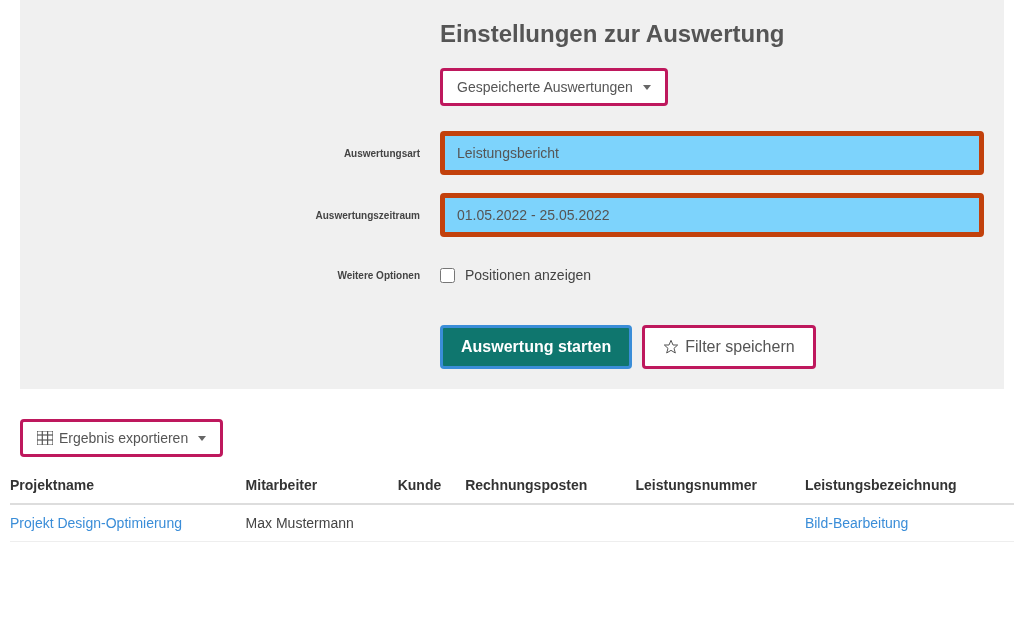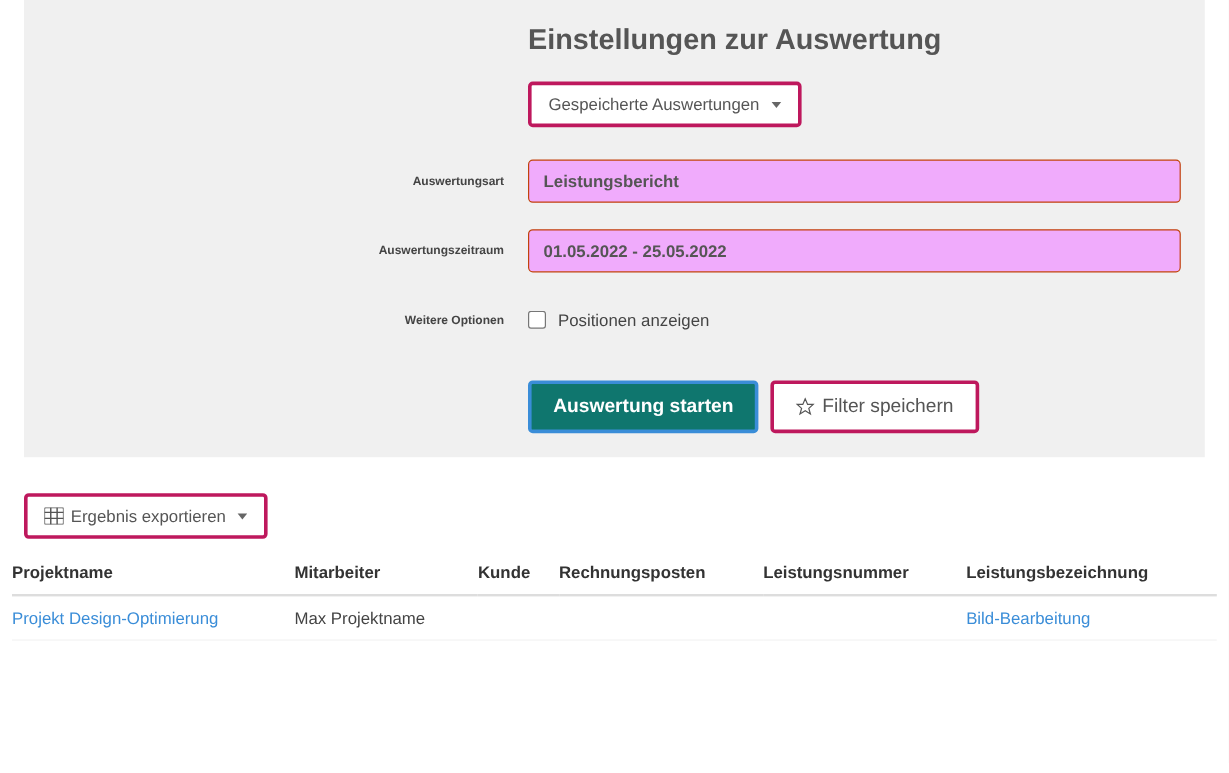--- a/index.html
+++ b/index.html
@@ -72,31 +72,30 @@
       width: 0;
       height: 0;
       border-left: 4px solid transparent;
       border-right: 4px solid transparent;
       border-top: 5px solid #666;
       margin-left: 4px;
     }
     .select-input, .text-input {
       width: 100%;
       padding: 9px 12px;
-      border: 1px solid #c2410c;
+      border: 5px solid #c2410c;
       border-radius: 4px;
       font-size: 14px;
-      background: #f0abfc;
+      background: #7dd3fc;
       color: #555;
       font-family: inherit;
-      font-weight: bold;
     }
     .checkbox-wrap {
       display: flex;
-      align-items: flex-start;
+      align-items: flex-end;
       gap: 10px;
     }
     .checkbox-wrap input[type="checkbox"] {
       width: 15px;
       height: 15px;
       cursor: pointer;
     }
     .checkbox-wrap label {
       color: #444;
       cursor: pointer;
@@ -227,21 +226,21 @@
         <th>Mitarbeiter</th>
         <th>Kunde</th>
         <th>Rechnungsposten</th>
         <th>Leistungsnummer</th>
         <th>Leistungsbezeichnung</th>
       </tr>
     </thead>
     <tbody>
       <tr>
         <td><a class="link">Projekt Design-Optimierung</a></td>
-        <td>Max Projektname</td>
+        <td>Max Mustermann</td>
         <td></td>
         <td></td>
         <td></td>
         <td><a class="link">Bild-Bearbeitung</a></td>
       </tr>
     </tbody>
   </table>
 </div>
 
 </body></html>

